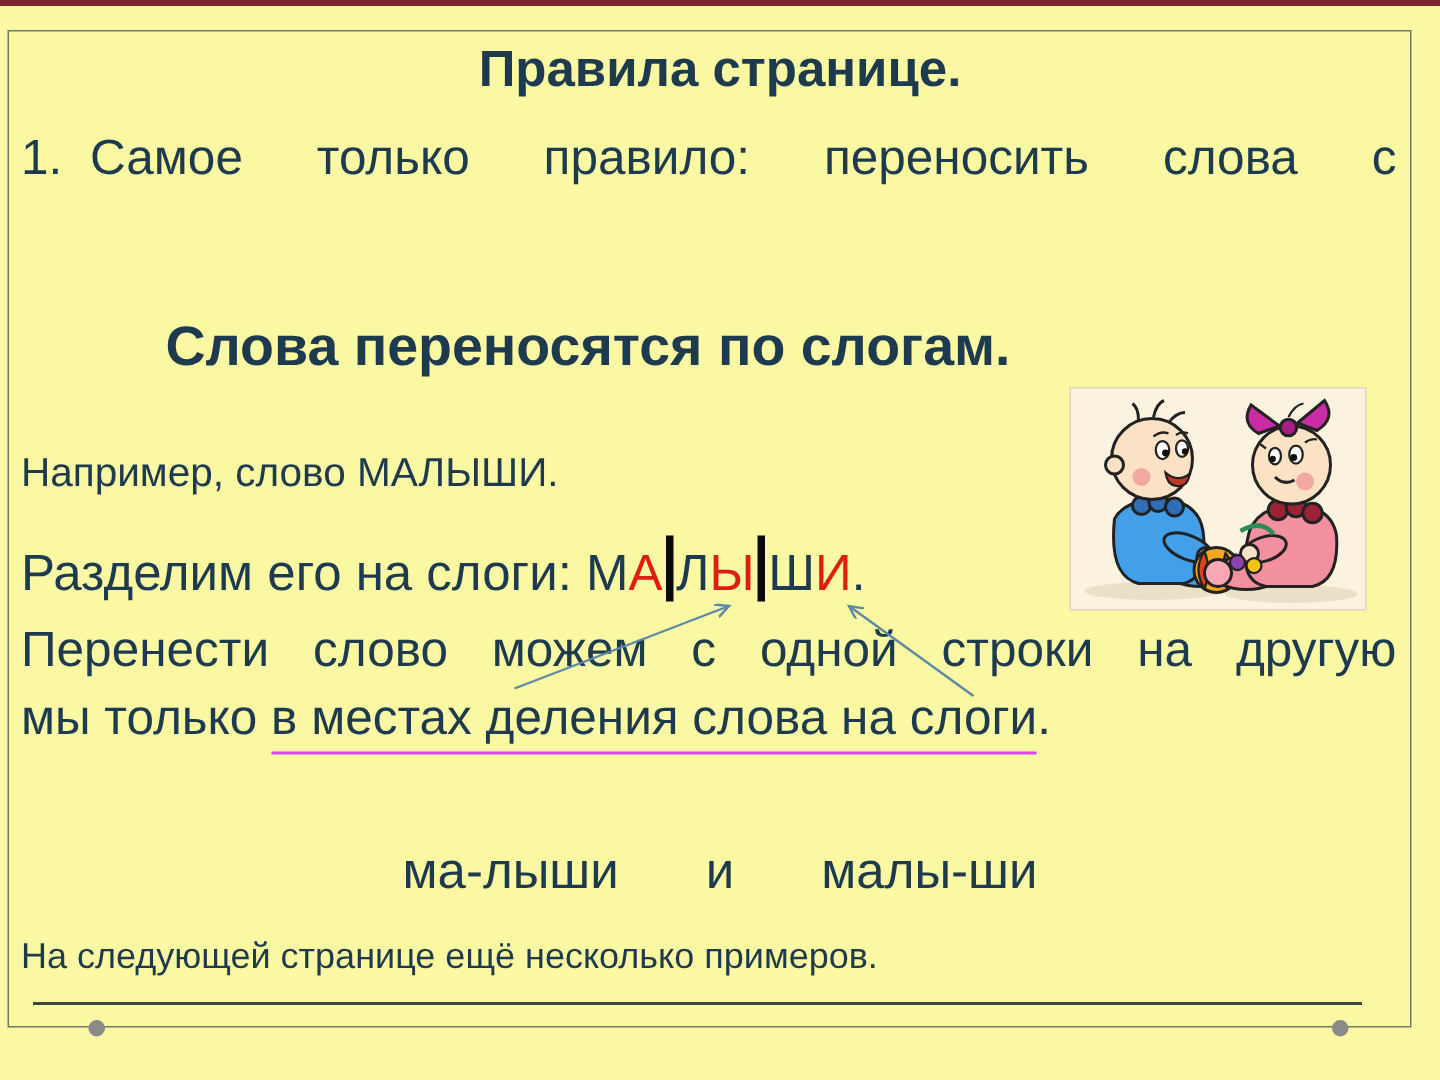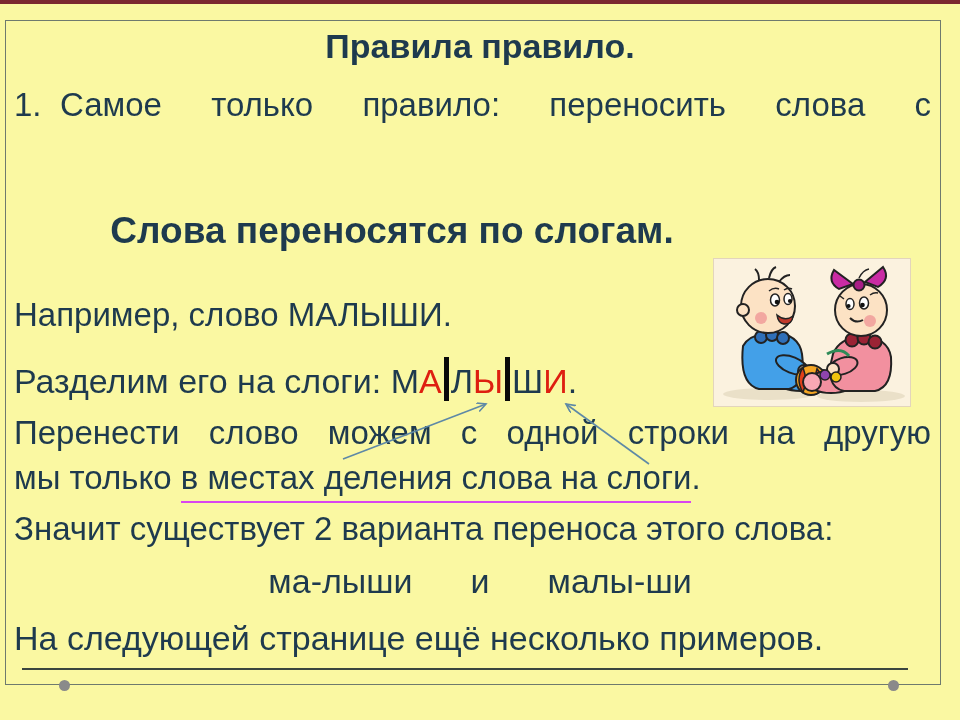--- a/index.html
+++ b/index.html
@@ -7,47 +7,47 @@
   #page{position:relative;width:960px;height:720px;background:#FAF8A2;overflow:hidden;color:#1E3A4E;}
   #top-strip{position:absolute;left:0;top:0;width:960px;height:4px;background:#7B2830;}
   #frame{position:absolute;left:5px;top:20px;width:934px;height:663px;border:1px solid #6E7A6E;}
   .abs{position:absolute;}
   #slide-title{top:26px;left:0;width:960px;text-align:center;font-size:34px;font-weight:bold;line-height:40px;}
   #rule-item{top:82px;left:14px;width:917px;display:flex;font-size:33px;line-height:45px;}
   #rule-number{width:46px;flex:0 0 46px;}
   #rule-text{flex:1;}
   .justify-full{text-align:justify;text-align-last:justify;}
   #subtitle{top:210px;left:0;width:784px;text-align:center;font-size:37px;font-weight:bold;line-height:42px;}
-  #example-line{top:296px;left:14px;font-size:33px;line-height:38px;}
+  #example-line{top:296px;left:14px;font-size:27px;line-height:38px;}
   #syllable-line{top:357px;left:14px;font-size:34px;line-height:46px;white-space:nowrap;}
   .red-letter{color:#DE1F10;}
   .navy-letter{color:#1E3A4E;}
   .syll-bar{display:inline-block;width:5px;height:44px;background:#0A0A0A;vertical-align:-8px;margin:0 2px;}
   #illustration{left:713px;top:258px;width:198px;height:149px;}
   #transfer-line1{top:413px;left:14px;width:917px;font-size:33px;line-height:40px;}
   #transfer-line2{top:458px;left:14px;font-size:33px;line-height:40px;}
   #underlined-phrase{border-bottom:2px solid #d946ef;padding-bottom:5px;}
   #variants-intro{top:509px;left:14px;width:917px;font-size:33px;line-height:40px;}
   #variants-row{top:561px;left:0;width:960px;text-align:center;font-size:34px;font-weight:normal;line-height:40px;}
   #conjunction{display:inline-block;margin:0 58px;}
-  #footer-line{top:618px;left:14px;font-size:34px;line-height:40px;}
+  #footer-line{top:618px;left:14px;font-size:24px;line-height:40px;}
   #bottom-divider{top:668px;left:22px;width:886px;height:2px;background:#3A463F;}
   .handle-dot{width:11px;height:11px;border-radius:50%;background:#8A8A8A;}
   #dot-left{left:59px;top:680px;}
   #dot-right{left:888px;top:680px;}
   #arrows-overlay{left:0;top:0;width:960px;height:720px;pointer-events:none;}
 </style>
 </head>
 <body>
 
 <div id="page">
   <div id="top-strip"></div>
   <div id="frame"></div>
 
-  <div class="abs" id="slide-title">Правила правило.</div>
+  <div class="abs" id="slide-title">Правила странице.</div>
 
   <div class="abs" id="rule-item">
     <div id="rule-number">1.</div>
     <div id="rule-text">
       <div class="justify-full">Самое только правило: переносить слова с</div>
     </div>
   </div>
 
   <div class="abs" id="subtitle">Слова переносятся по слогам.</div>
 
@@ -117,21 +117,20 @@
       <circle cx="112" cy="117" r="5" fill="#8E44AD" stroke-width="1.5"></circle>
       <circle cx="123" cy="119" r="5" fill="#F1C40F" stroke-width="1.5"></circle>
     </g>
   </svg>
 
   <div class="abs justify-full" id="transfer-line1">Перенести слово можем с одной строки на другую</div>
   <div class="abs" id="transfer-line2">
     <span>мы только </span><span id="underlined-phrase">в местах деления слова на слоги</span><span>.</span>
   </div>
 
-  <div class="abs" id="variants-intro">Значит существует 2 варианта переноса этого слова:</div>
 
   <div class="abs" id="variants-row">
     <span>ма-лыши</span><span id="conjunction">и</span><span>малы-ши</span>
   </div>
 
   <div class="abs" id="footer-line">На следующей странице ещё несколько примеров.</div>
 
   <div class="abs" id="bottom-divider"></div>
   <div class="abs handle-dot" id="dot-left"></div>
   <div class="abs handle-dot" id="dot-right"></div>

